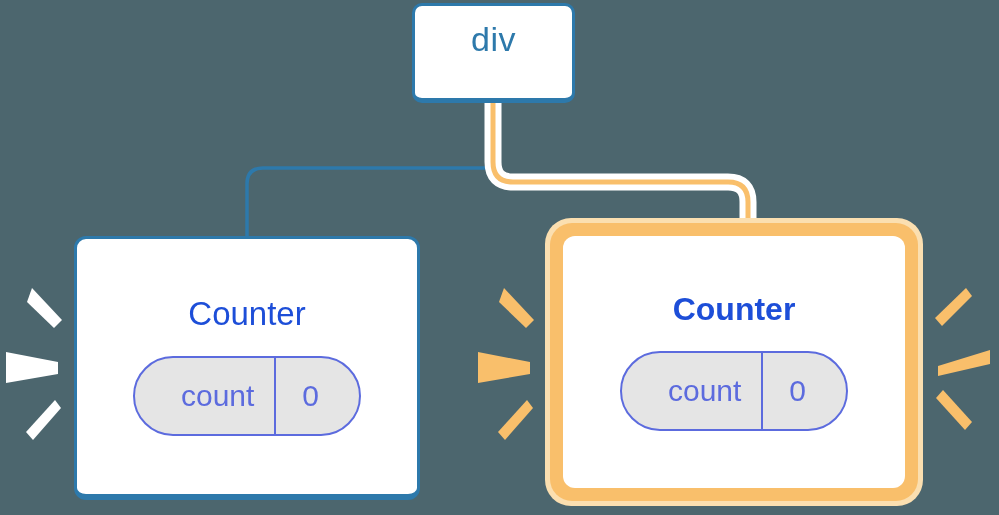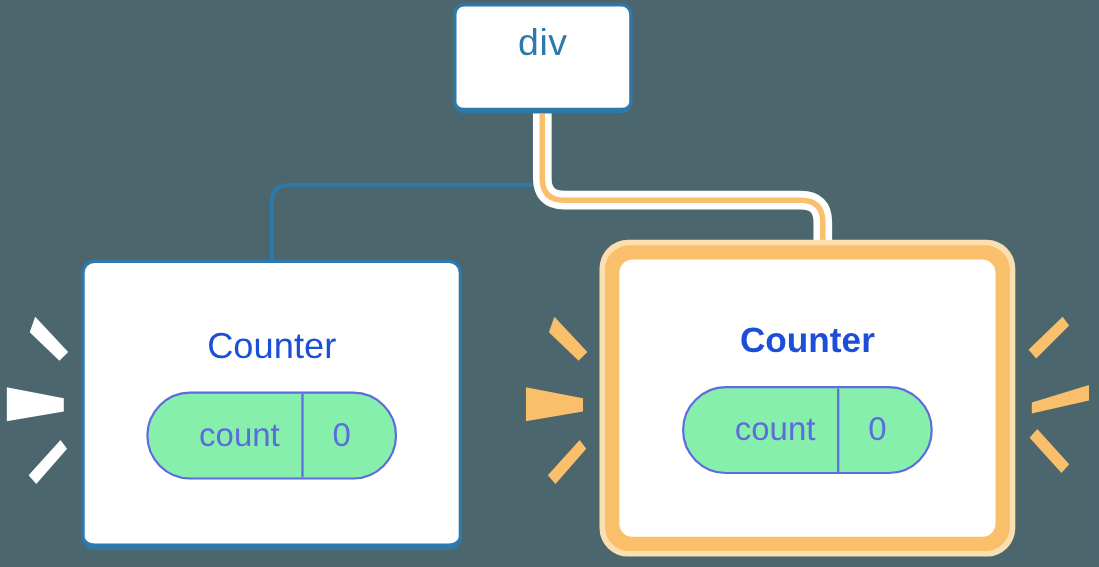--- a/index.html
+++ b/index.html
@@ -114,21 +114,21 @@
     font-size: 32px;
   }
 
   
   .pill {
     display: flex;
     align-items: stretch;
     border: 2px solid #5c6bde;
     border-radius: 999px;
     height: 76px;
-    background: #86efac;
+    background: #e5e5e5;
     overflow: hidden;
   }
   .pill-key, .pill-val {
     display: flex;
     align-items: center;
     justify-content: center;
     color: #5c6bde;
     font-size: 30px;
     line-height: 1;
   }

